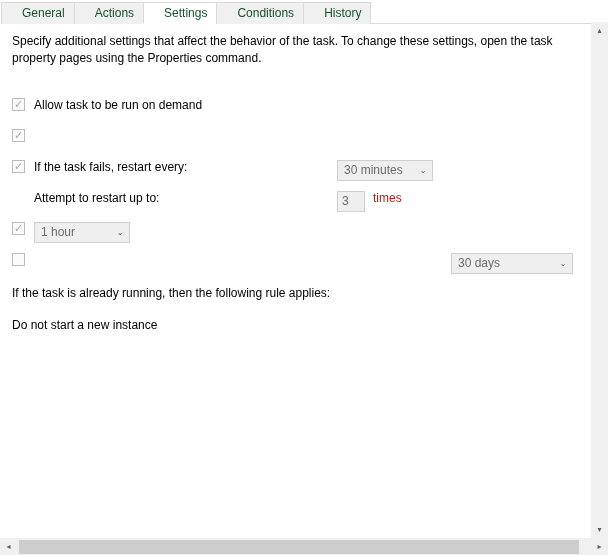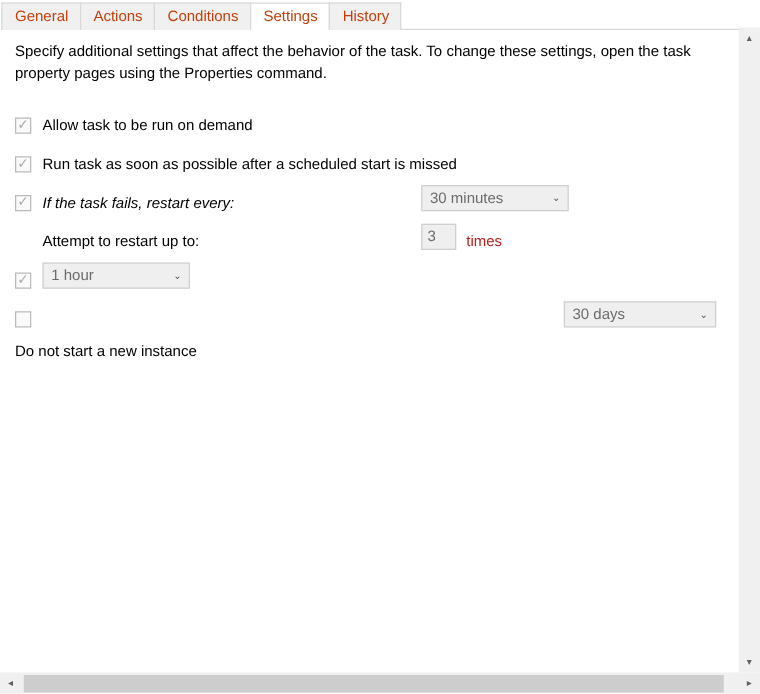--- a/index.html
+++ b/index.html
@@ -13,27 +13,27 @@
       overflow: hidden;
       position: relative;
     }
     .tabs {
       display: flex;
       border-bottom: 1px solid #d9d9d9;
       background: #fff;
       margin: 1px 1px 0 1px;
     }
     .tab {
-      padding: 3px 9px 3px 10px;
+      padding: 3px 9px 3px 20px;
       border: 1px solid #d9d9d9;
       border-bottom: none;
       background: #f0f0f0;
       margin-right: -1px;
       cursor: pointer;
-      color: #c2410c;
+      color: #14532d;
       position: relative;
       top: 1px;
     }
     .tab.active {
       background: #fff;
       border-bottom: 1px solid #fff;
     }
     .scroll-v {
       position: absolute;
       right: 0;
@@ -83,66 +83,66 @@
       position: absolute;
       left: 2px;
       right: 17px;
       top: 23px;
       bottom: 17px;
       padding: 10px 8px 8px 10px;
       overflow: hidden;
     }
     .desc {
       line-height: 1.45;
-      margin-bottom: 18px;
+      margin-bottom: 30px;
       white-space: normal;
     }
     .row {
       display: flex;
-      align-items: flex-end;
+      align-items: flex-start;
       margin-bottom: 10px;
       min-height: 21px;
     }
     .checkbox {
       width: 13px;
       height: 13px;
       border: 1px solid #999;
       display: inline-flex;
       align-items: center;
       justify-content: center;
       margin-right: 9px;
       font-size: 11px;
       line-height: 1;
       color: #888;
       background: #fff;
       cursor: pointer;
     }
     .checkbox.checked::after { content: "\2713"; }
     .checkbox.disabled { border-color:#bbb; color:#aaa; background:#fafafa; cursor:default;}
     .lbl { flex: 0 0 auto; }
-    .lbl-firstcol { width: 303px; font-style: italic; }
+    .lbl-firstcol { width: 303px; }
     .combo {
       display: inline-flex;
       align-items: center;
       border: 1px solid #adadad;
       background: #e7e7e7;
       height: 21px;
       padding: 0 0 0 6px;
       color: #444;
       cursor: default;
     }
     .combo.disabled { background:#efefef; color:#6b6b6b; border-color:#cfcfcf;}
     .combo .ctext { flex:1; }
     .combo .carrow {
       width: 18px;
       text-align: center;
       font-size: 8px;
       color: #555;
     }
-    .w110 { width:118px; }
+    .w110 { width:96px; }
     .w120 { width:122px;gap:48px; }
     .numbox {
       width: 28px;
       height: 21px;
       border:1px solid #cfcfcf;
       background:#efefef;
       color:#6b6b6b;
       padding:0 4px;
       display:inline-flex;
       align-items:center;
@@ -151,36 +151,35 @@
     .spacer-delete { flex:1; }
     .ruleblock { margin-top: 12px; }
     .ruleblock p { margin-bottom: 18px; }
   </style>
 </head>
 <body>
 
 <div class="tabs">
   <div class="tab">General</div>
   <div class="tab">Actions</div>
+  <div class="tab active">Settings</div>
   <div class="tab">Conditions</div>
-  <div class="tab active">Settings</div>
   <div class="tab">History</div>
 </div>
 
 <div class="content">
   <p class="desc">Specify additional settings that affect the behavior of the task. To change these settings, open the task property pages using the Properties command.</p>
 
   <div class="row">
     <span class="checkbox checked disabled"></span>
     <span class="lbl">Allow task to be run on demand</span>
   </div>
 
   <div class="row">
     <span class="checkbox checked disabled"></span>
-    <span class="lbl">Run task as soon as possible after a scheduled start is missed</span>
   </div>
 
   <div class="row">
     <span class="checkbox checked disabled"></span>
     <span class="lbl lbl-firstcol">If the task fails, restart every:</span>
     <span class="combo disabled w110">
       <span class="ctext">30 minutes</span>
       <span class="carrow">⌄</span>
     </span>
   </div>
@@ -204,20 +203,21 @@
   <div class="row">
     <span class="checkbox disabled"></span>
     <span class="spacer-delete"></span>
     <span class="combo disabled w120" style="margin-right:10px">
       <span class="ctext">30 days</span>
       <span class="carrow">⌄</span>
     </span>
   </div>
 
   <div class="ruleblock">
+    <p>If the task is already running, then the following rule applies:</p>
     <p>Do not start a new instance</p>
   </div>
 </div>
 
 <div class="scroll-v">
   <div class="arrow">▴</div>
   <div class="track"></div>
   <div class="arrow">▾</div>
 </div>
 

